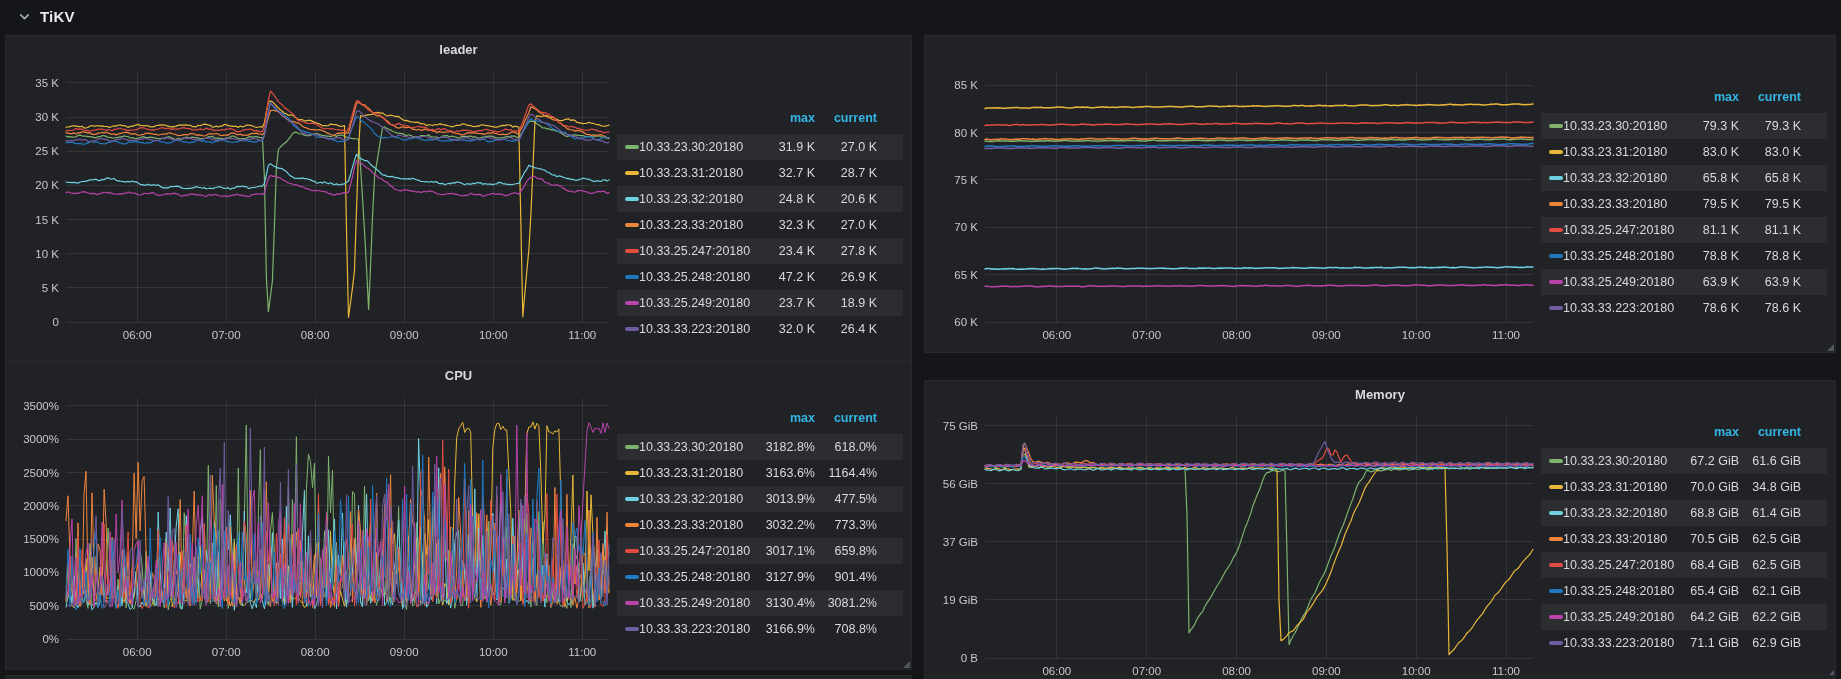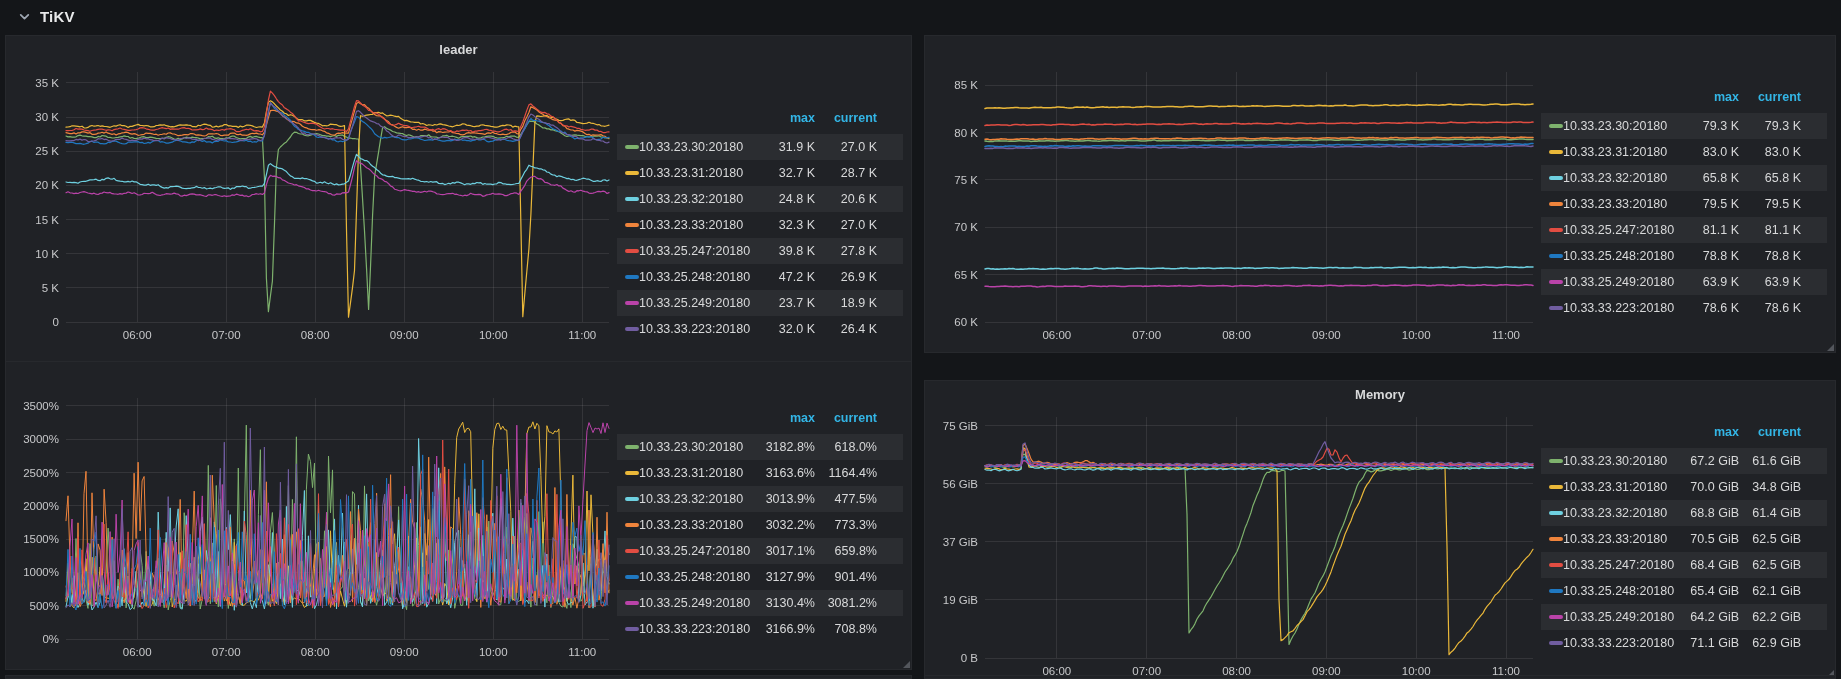--- a/index.html
+++ b/index.html
@@ -128,21 +128,21 @@
         </div>
         <div class="legend-row">
           <span class="dash" style="background: rgb(239, 132, 60);"></span>
           <span class="s-name">10.33.23.33:20180</span>
           <span class="s-val">32.3 K</span>
           <span class="s-val">27.0 K</span>
         </div>
         <div class="legend-row alt">
           <span class="dash" style="background: rgb(226, 77, 66);"></span>
           <span class="s-name">10.33.25.247:20180</span>
-          <span class="s-val">39.8 K</span>
+          <span class="s-val">23.4 K</span>
           <span class="s-val">27.8 K</span>
         </div>
         <div class="legend-row">
           <span class="dash" style="background: rgb(31, 120, 193);"></span>
           <span class="s-name">10.33.25.248:20180</span>
           <span class="s-val">47.2 K</span>
           <span class="s-val">26.9 K</span>
         </div>
         <div class="legend-row alt">
           <span class="dash" style="background: rgb(186, 67, 169);"></span>
@@ -252,20 +252,21 @@
           <span class="s-name">10.33.33.223:20180</span>
           <span class="s-val">78.6 K</span>
           <span class="s-val">78.6 K</span>
         </div>
       </div>
   </div>
   <div class="rsz"></div>
 </div>
 
 <div class="panel" style="left:5px;top:361px;width:907px;height:309px;">
+  <div class="panel-header">CPU</div>
   <div class="panel-body">
     <div class="chart-area">
         <svg width="605" height="277">
           <line x1="54" y1="251" x2="597" y2="251" class="grid"></line>
           <text x="47" y="255" class="tick" text-anchor="end">0%</text>
           <line x1="54" y1="217.71270718232046" x2="597" y2="217.71270718232046" class="grid"></line>
           <text x="47" y="221.71270718232046" class="tick" text-anchor="end">500%</text>
           <line x1="54" y1="184.4254143646409" x2="597" y2="184.4254143646409" class="grid"></line>
           <text x="47" y="188.4254143646409" class="tick" text-anchor="end">1000%</text>
           <line x1="54" y1="151.13812154696134" x2="597" y2="151.13812154696134" class="grid"></line>

